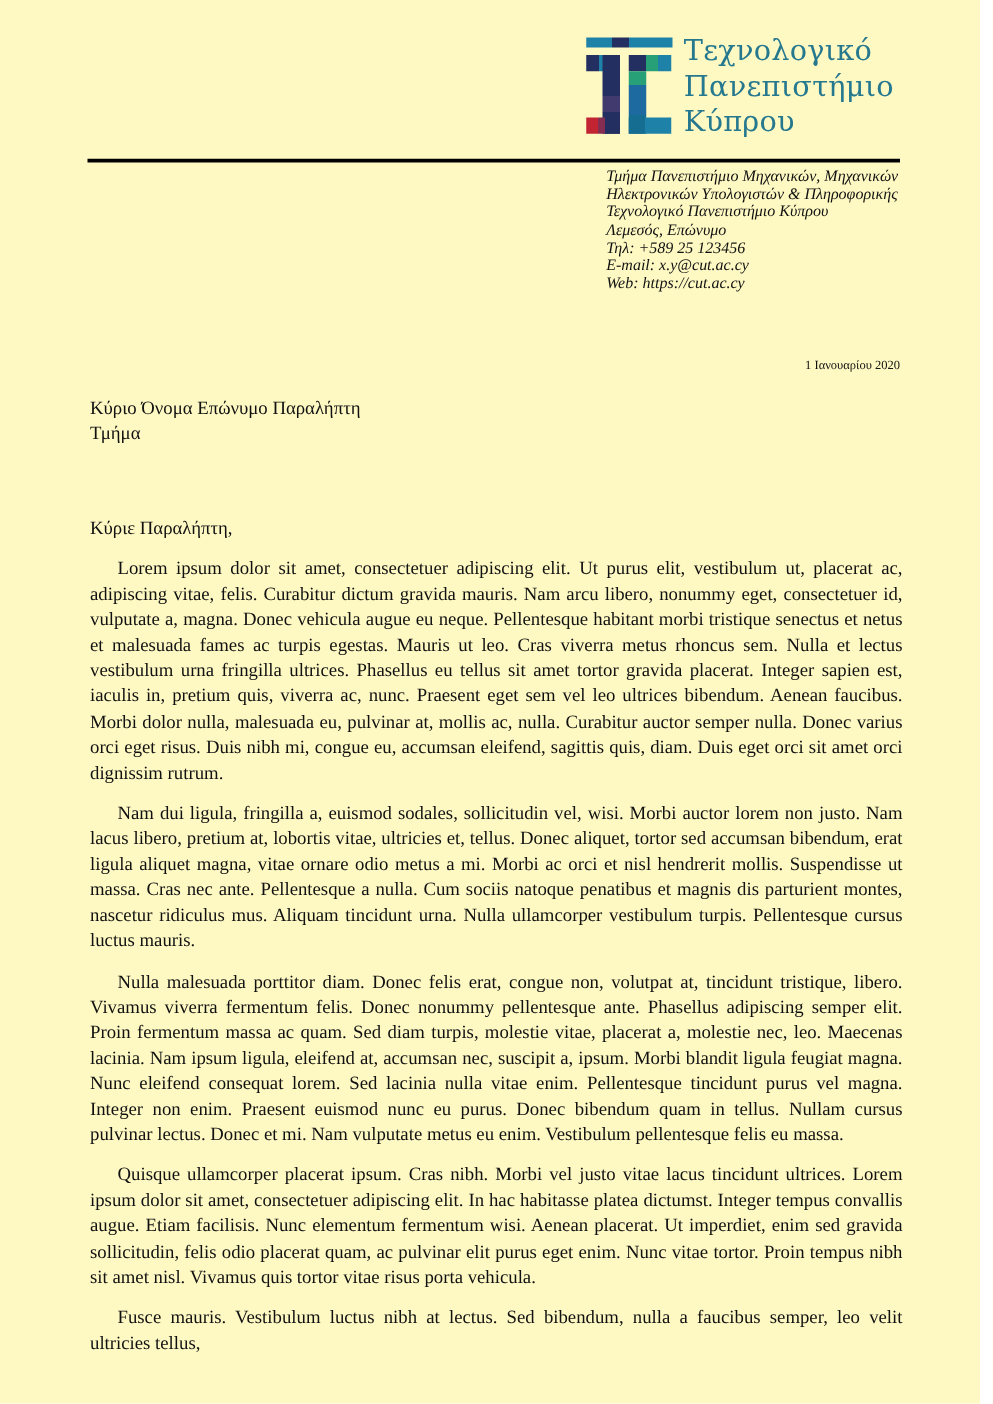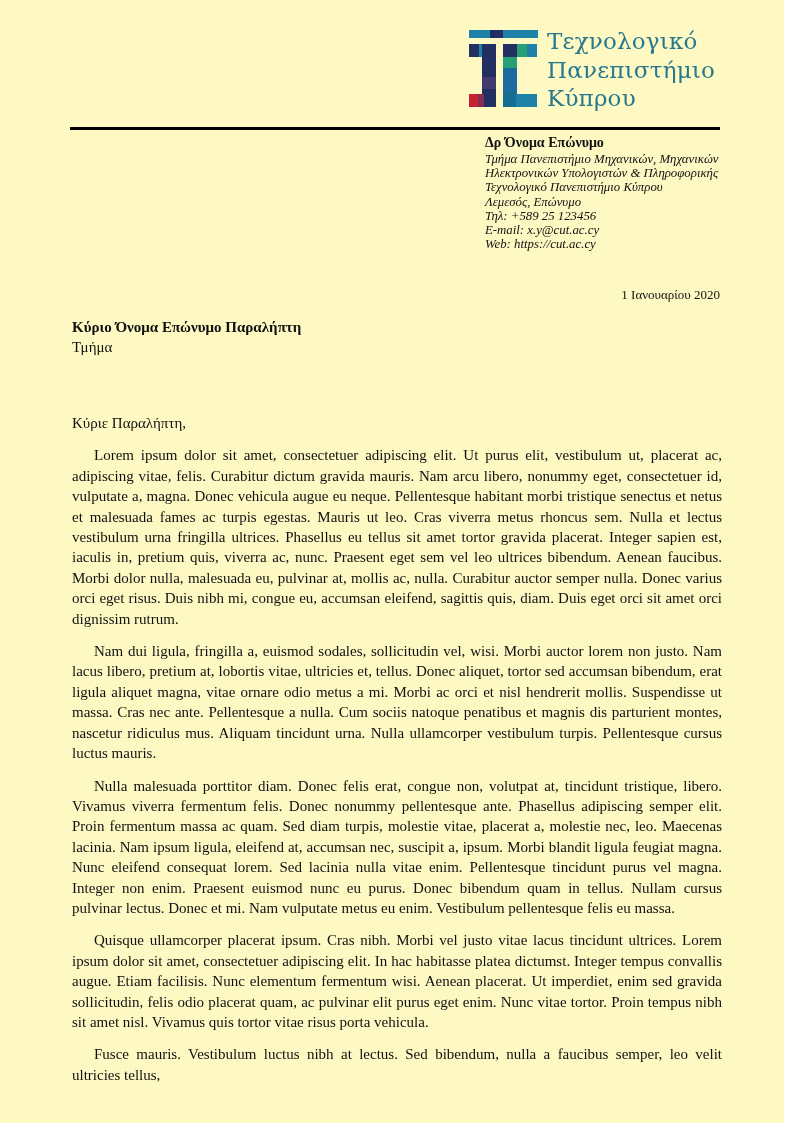--- a/index.html
+++ b/index.html
@@ -45,24 +45,24 @@
   }
 
   
   .sender { position:absolute; left:485px; top:134px; width:250px; }
   .sender-name { font-weight:bold; font-size:14px; line-height:17px; margin-bottom:1px; }
   .sender-lines div { font-style:italic; font-size:12.8px; line-height:14.2px; white-space:nowrap; }
 
   
   .letter-date {
     position:absolute; left:72px; top:287px; width:648px;
-    text-align:right; font-size:13px;
+    text-align:right; font-size:10px;
   }
   .recipient { position:absolute; left:72px; top:317px; font-size:15px; line-height:20px; }
-  .recipient-name { font-weight:bold;text-align:right; }
+  .recipient-name { font-weight:normal;text-align:right; }
 
   
   .letter-body {
     position:absolute; left:72px; top:413px; width:650px;
     font-size:15px; line-height:20.4px;
   }
   .salutation { margin:0 0 0 0; }
   .paragraphs p {
     margin:12px 0 0 0;
     text-indent:22px;
@@ -84,21 +84,20 @@
     <div class="rg-arm-bot"></div>
   </div>
 
   <div class="uni-name">Τεχνολογικό
 Πανεπιστήμιο
 Κύπρου</div>
 
   <div class="header-rule"></div>
 
   <div class="sender">
-    <div class="sender-name">Δρ Όνομα Επώνυμο</div>
     <div class="sender-lines">
         <div>Τμήμα Πανεπιστήμιο Μηχανικών, Μηχανικών</div>
         <div>Ηλεκτρονικών Υπολογιστών &amp; Πληροφορικής</div>
         <div>Τεχνολογικό Πανεπιστήμιο Κύπρου</div>
         <div>Λεμεσός, Επώνυμο</div>
         <div>Τηλ: +589 25 123456</div>
         <div>E-mail: x.y@cut.ac.cy</div>
         <div>Web: https://cut.ac.cy</div>
       </div>
   </div>

